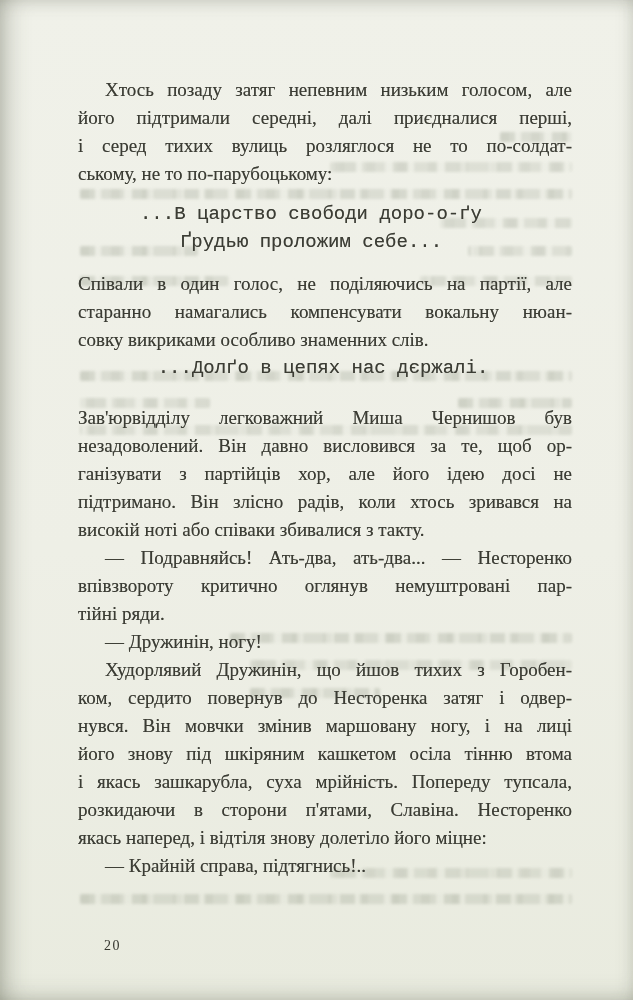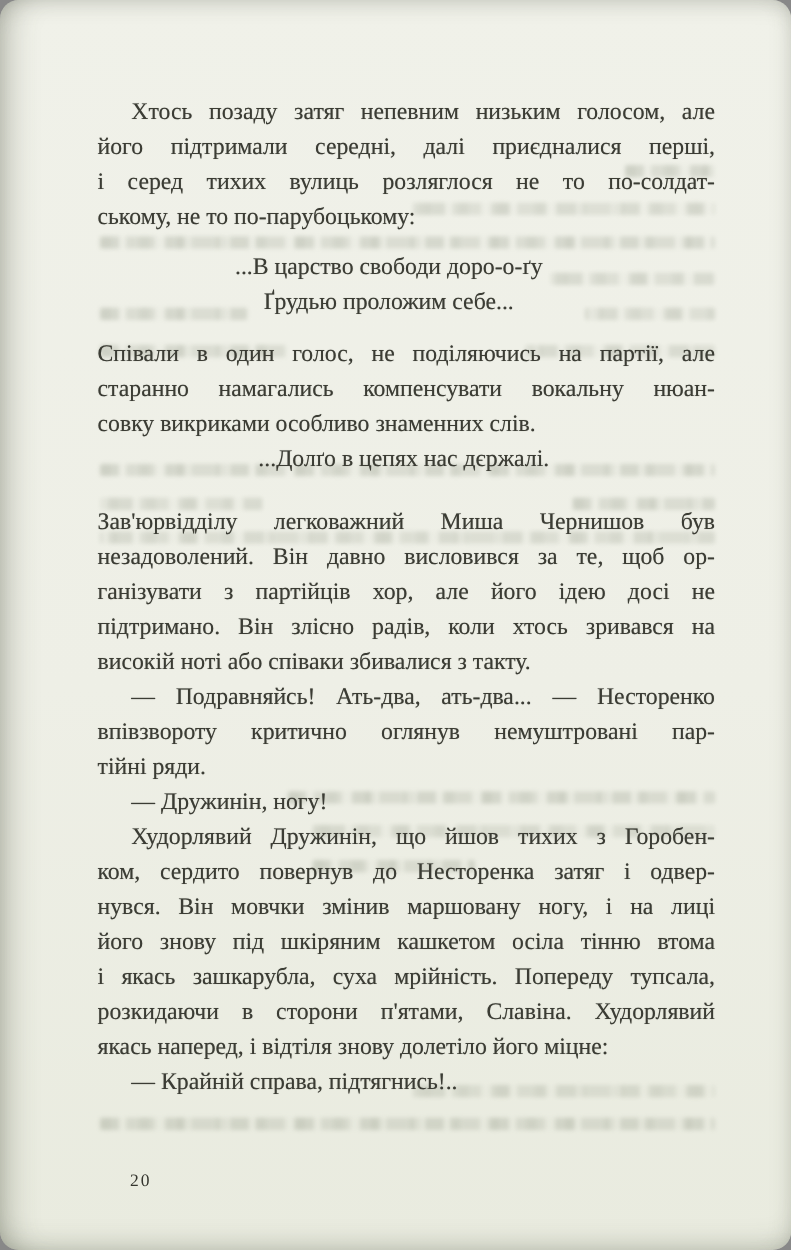--- a/index.html
+++ b/index.html
@@ -11,38 +11,37 @@
     overflow: hidden;
     background:
       linear-gradient(180deg, #f0f1e9 0%, #eeefe6 55%, #e9ebdf 100%);
     box-shadow:
       inset 20px 0 26px -16px rgba(70,75,58,.38),
       inset -12px 0 20px -14px rgba(70,75,58,.22),
       inset 0 14px 20px -14px rgba(70,75,58,.22),
       inset 0 -16px 24px -16px rgba(70,75,58,.28);
     font-family: "Liberation Serif", "DejaVu Serif", serif;
     color: #3b3c34;
-    border-radius: 15px;
   }
 
   
   .text-block {
     position: absolute;
     left: 78px; top: 76px; width: 494px;
     font-size: 19px;
     line-height: 28px;
     z-index: 2;
     text-shadow: 0 0 0.6px rgba(59,60,52,.55);
   }
   .para, .verse { margin: 0; }
   .line { display: block; white-space: nowrap; }
   .line.j  { text-align: justify; text-align-last: justify; }
   .line.last { text-align: left; }
   .line.fi { text-indent: 27px; }
-  .verse { text-align: center; }
+  .verse { text-align: center; font-family: Liberation Mono, monospace; }
   .verse .line { white-space: nowrap; }
   .verse.v1 { margin: 12px 0 14px; padding-right: 28px; }
   .verse.v2 { margin: 0 0 22px; padding-right: 4px; }
 
   
   .page-number {
     position: absolute;
     left: 104px; top: 938px;
     font-size: 14px;
     letter-spacing: 1.5px;
@@ -133,21 +132,21 @@
     <p class="para">
       <span class="line last fi">— Дружинін, ногу!</span>
     </p>
 
     <p class="para">
       <span class="line j fi">Худорлявий Дружинін, що йшов тихих з Горобен-</span>
       <span class="line j">ком, сердито повернув до Несторенка затяг і одвер-</span>
       <span class="line j">нувся. Він мовчки змінив маршовану ногу, і на лиці</span>
       <span class="line j">його знову під шкіряним кашкетом осіла тінню втома</span>
       <span class="line j">і якась зашкарубла, суха мрійність. Попереду тупсала,</span>
-      <span class="line j">розкидаючи в сторони п'ятами, Славіна. Худорлявий</span>
+      <span class="line j">розкидаючи в сторони п'ятами, Славіна. Несторенко</span>
       <span class="line last">якась наперед, і відтіля знову долетіло його міцне:</span>
     </p>
 
     <p class="para">
       <span class="line last fi">— Крайній справа, підтягнись!..</span>
     </p>
 
   </div>
 
   <div class="page-number">20</div>

